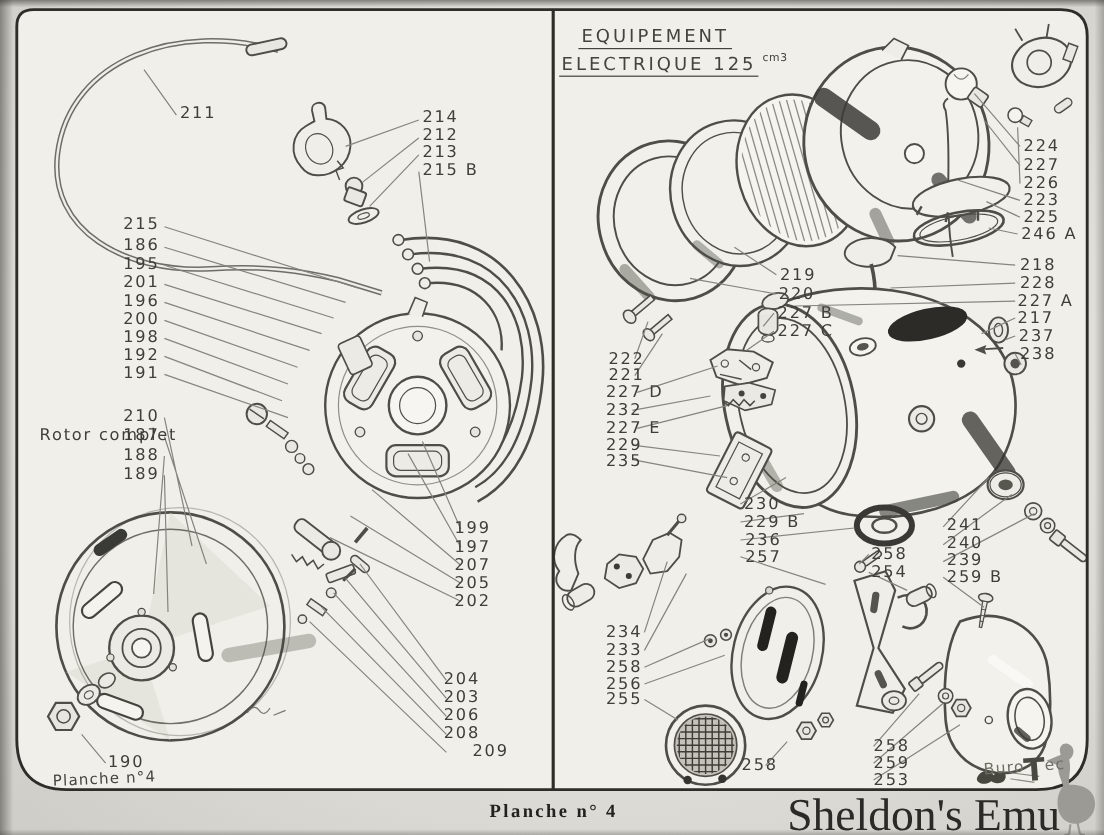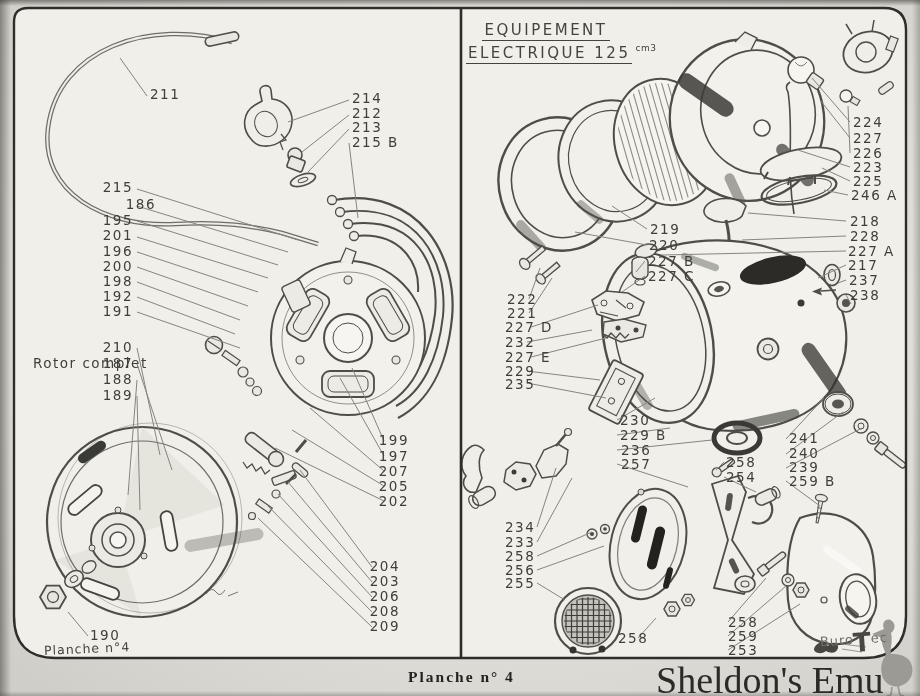--- a/index.html
+++ b/index.html
@@ -380,21 +380,21 @@
   <span class="t-u">ELECTRIQUE 125</span><sup class="unit">cm3</sup>
 </div>
 
 <div class="layer">
       <span class="callout" style="top: 88px; left: 150px;">211</span>
       <span class="callout" style="top: 92px; left: 352px;">214</span>
       <span class="callout" style="top: 107px; left: 352px;">212</span>
       <span class="callout" style="top: 121px; left: 352px;">213</span>
       <span class="callout" style="top: 136px; left: 352px;">215 B</span>
       <span class="callout" style="top: 181px; right: 787px;">215</span>
-      <span class="callout" style="top: 198px; right: 764px;">186</span>
+      <span class="callout" style="top: 198px; right: 787px;">186</span>
       <span class="callout" style="top: 214px; right: 787px;">195</span>
       <span class="callout" style="top: 229px; right: 787px;">201</span>
       <span class="callout" style="top: 245px; right: 787px;">196</span>
       <span class="callout" style="top: 260px; right: 787px;">200</span>
       <span class="callout" style="top: 275px; right: 787px;">198</span>
       <span class="callout" style="top: 290px; right: 787px;">192</span>
       <span class="callout" style="top: 305px; right: 787px;">191</span>
       <span class="callout" style="top: 341px; right: 787px;">210</span>
       <span class="callout" style="top: 357px; left: 33px;">Rotor complet</span>
       <span class="callout" style="top: 357px; right: 787px;">187</span>
@@ -402,21 +402,21 @@
       <span class="callout" style="top: 389px; right: 787px;">189</span>
       <span class="callout" style="top: 434px; right: 511px;">199</span>
       <span class="callout" style="top: 450px; right: 511px;">197</span>
       <span class="callout" style="top: 465px; right: 511px;">207</span>
       <span class="callout" style="top: 480px; right: 511px; margin-left: 12px;">205</span>
       <span class="callout" style="top: 495px; right: 511px;">202</span>
       <span class="callout" style="top: 560px; right: 520px;">204</span>
       <span class="callout" style="top: 575px; right: 520px;">203</span>
       <span class="callout" style="top: 590px; right: 520px;">206</span>
       <span class="callout" style="top: 605px; right: 520px;">208</span>
-      <span class="callout" style="top: 620px; right: 520px;">209</span>
+      <span class="callout" style="top: 620px; right: 496px;">209</span>
       <span class="callout" style="top: 629px; left: 90px;">190</span>
     </div>
 <div class="layer">
       <span class="callout" style="top: 223px; left: 650px;">219</span>
       <span class="callout" style="top: 239px; left: 649px;">220</span>
       <span class="callout" style="top: 255px; left: 648px;">227 B</span>
       <span class="callout" style="top: 270px; left: 648px;">227 C</span>
       <span class="callout" style="top: 116px; left: 853px;">224</span>
       <span class="callout" style="top: 132px; left: 853px;">227</span>
       <span class="callout" style="top: 147px; left: 853px;">226</span>

